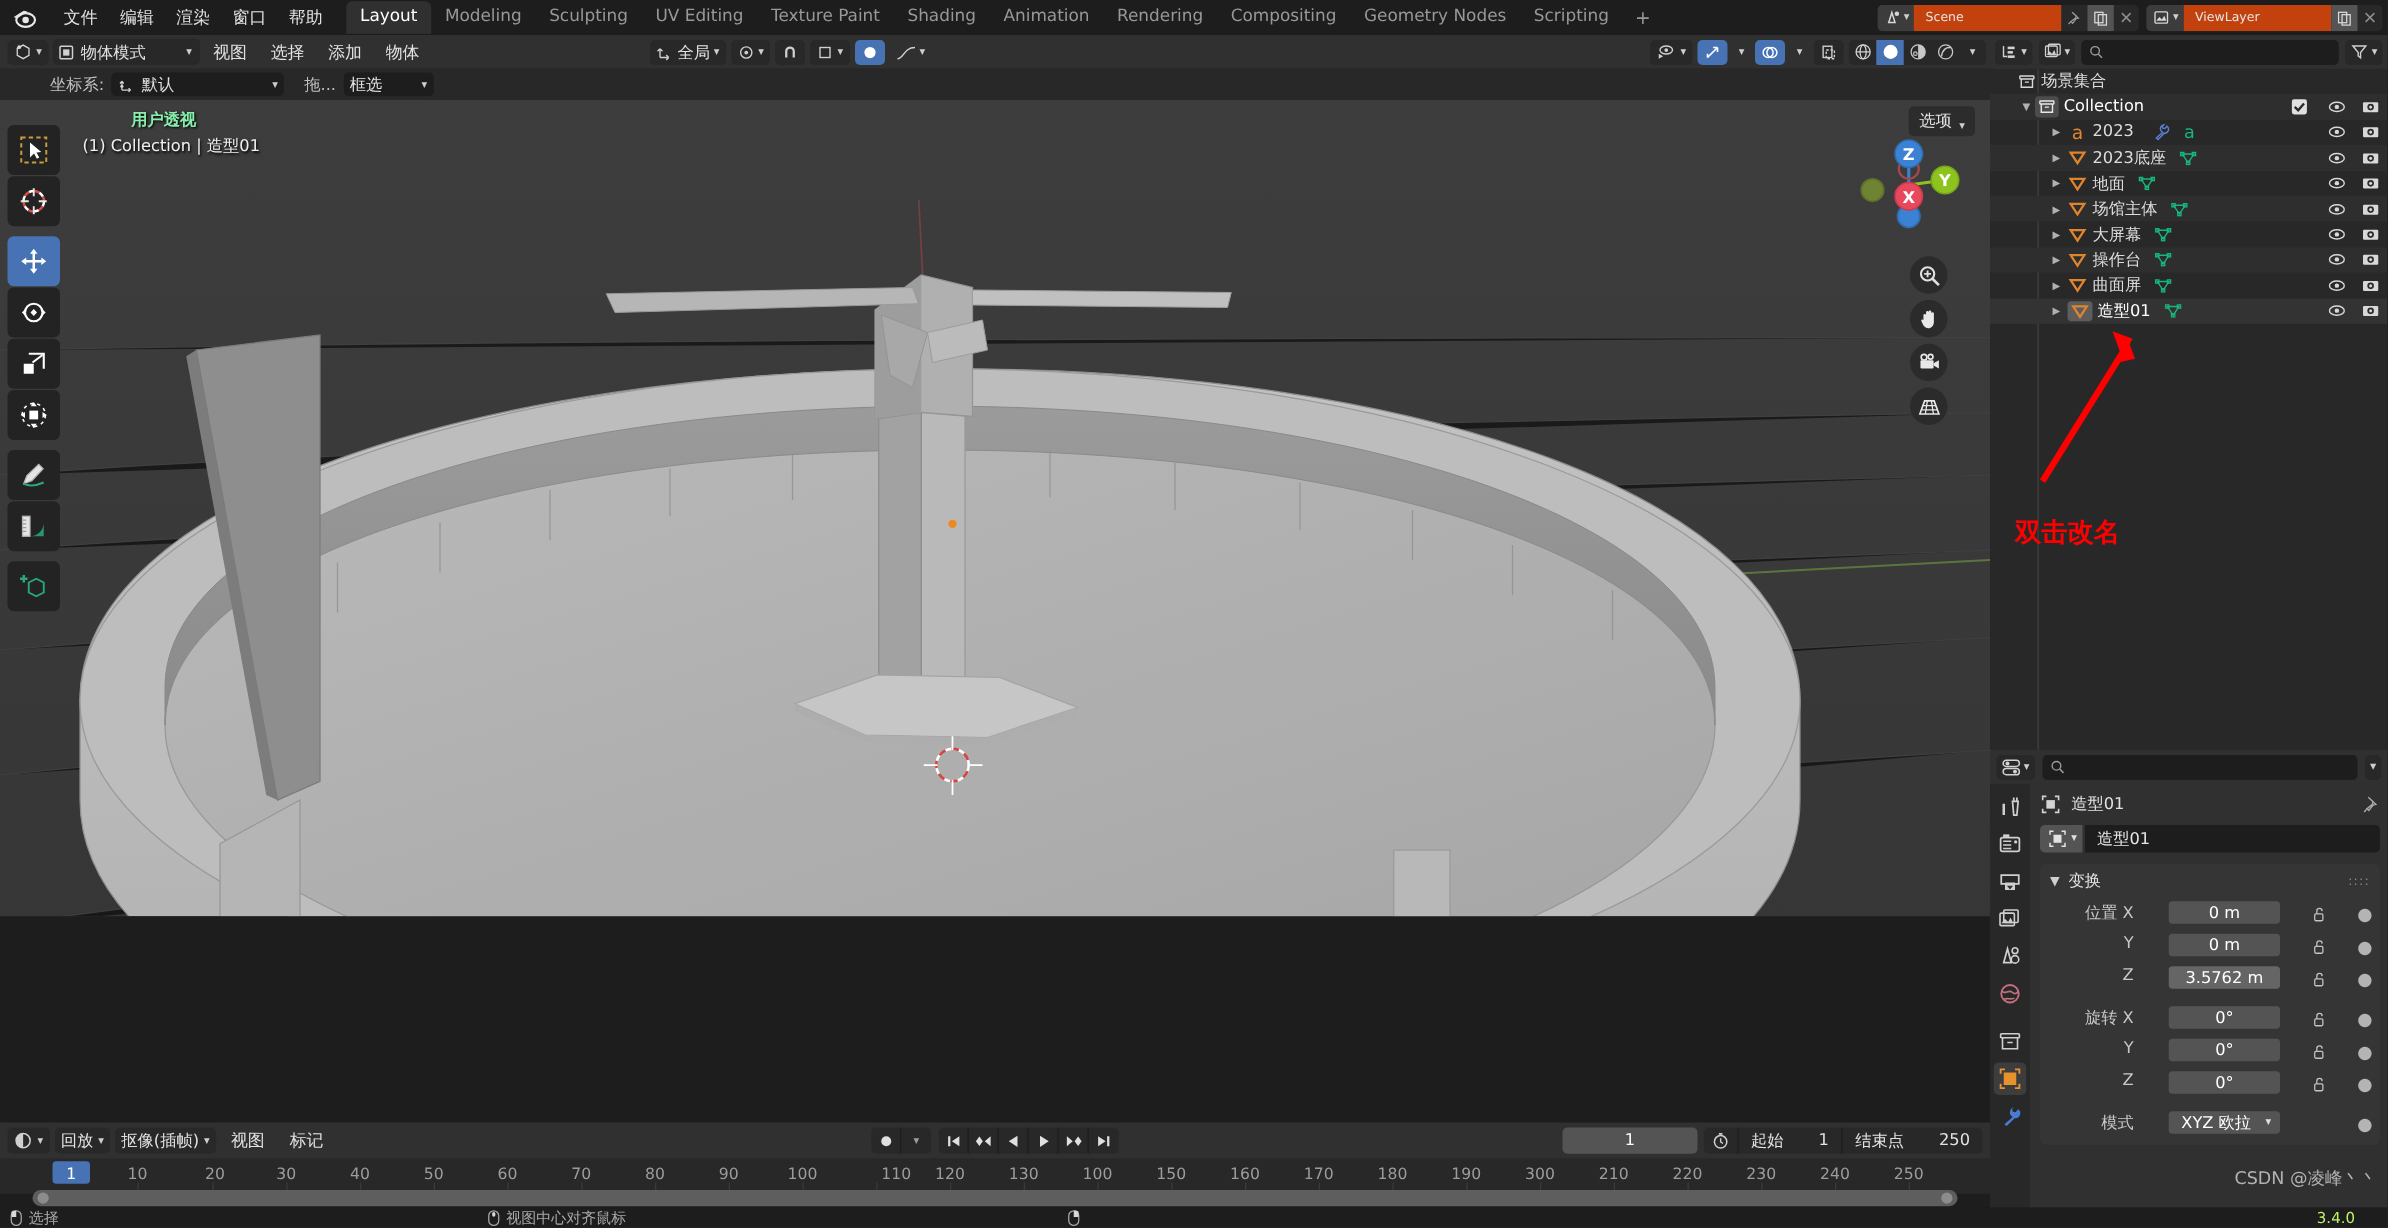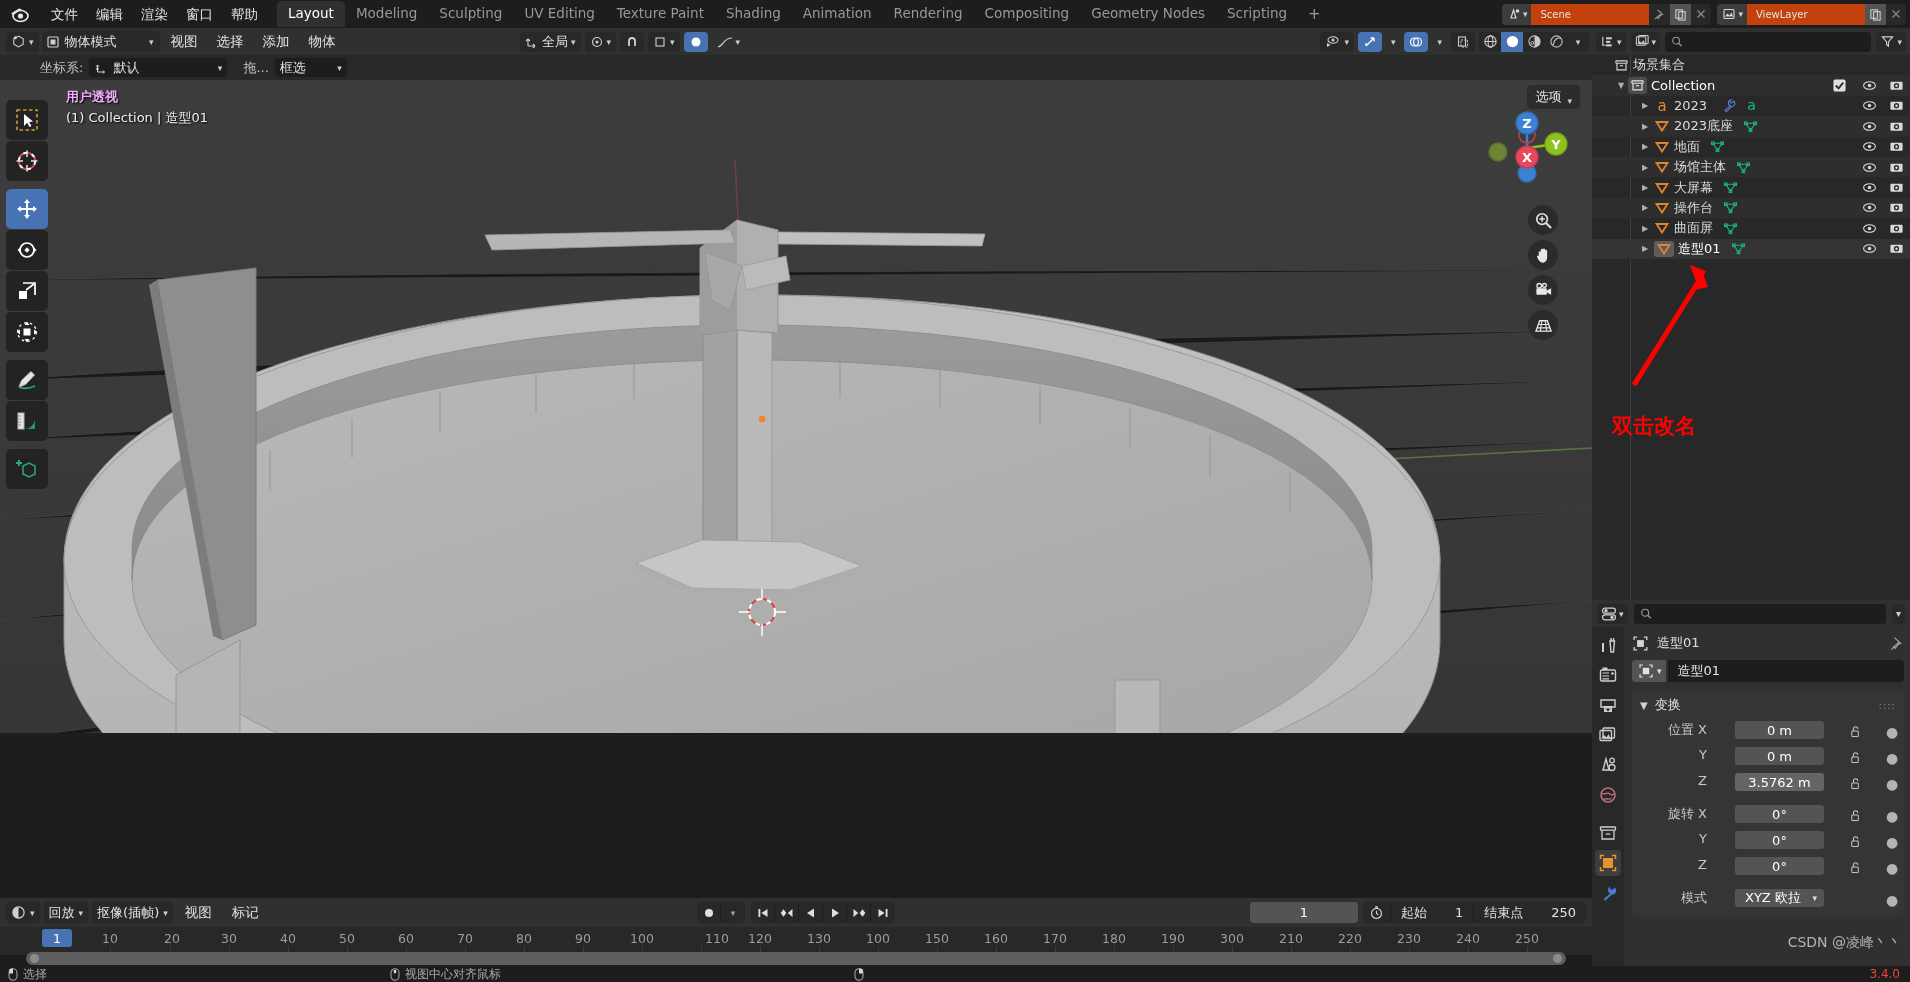--- a/index.html
+++ b/index.html
@@ -61,21 +61,21 @@
   .ts-label { font-size:13px; color:#c0c0c0; }
   .ts-drop { display:flex; align-items:center; height:19px; background:#1d1d1d; border-radius:4px; padding:0 5px; gap:5px; min-width:100px; }
   .ts-drop .v { flex:1; font-size:13px; color:#e2e2e2; }
 
   
   .viewport {
     position:absolute; left:0; top:80px; width:1592px; height:653px;
     background:#393939; overflow:hidden;
   }
   .vp-overlay { position:absolute; left:66px; top:8px; line-height:18px; pointer-events:none; }
-  .vp-overlay .l1 { font-size:13px; font-weight:bold; color:#f0abfc; text-shadow:1px 1px 2px #000; }
+  .vp-overlay .l1 { font-size:13px; font-weight:bold; color:#86efac; text-shadow:1px 1px 2px #000;margin-left:39px; }
   .vp-overlay .l2 { font-size:13px; color:#f0f0f0; text-shadow:1px 1px 2px #000; margin-top:3px; }
 
   .vp-optbtn {
     position:absolute; right:12px; top:5px; display:flex; align-items:flex-end; gap:6px;
     background:#282828cc; border-radius:4px; padding:3px 8px; font-size:13px; color:#e2e2e2;
   }
 
   
   .ltoolbar { position:absolute; left:6px; top:20px; width:42px; display:flex; flex-direction:column; gap:1px; }
   .ltool { width:42px; height:40px; background:#232323; border-radius:5px; display:flex; align-items:center; justify-content:center; }
@@ -119,21 +119,21 @@
   .tlruler { position:absolute; left:0; top:940px; width:1592px; height:12px; }
   .rtick { position:absolute; bottom:0; width:1px; height:6px; background:#3a3a3a; }
 
   
   .statusbar {
     position:absolute; left:0; top:966px; width:1910px; height:16px;
     background:#1d1d1d; display:flex; align-items:center; gap:8px; padding-left:8px;
     font-size:12px; color:#a8a8a8;
   }
   .st-item { display:flex; align-items:center; gap:5px; }
-  .st-version { position:absolute; right:10px; font-size:12px; color:#ef4444; }
+  .st-version { position:absolute; right:26px; font-size:12px; color:#bef264; }
 
   
   .outliner { position:absolute; left:1592px; top:28px; width:318px; height:572px; background:#282828; }
   .ol-header { height:27px; background:#303030; display:flex; align-items:center; gap:5px; padding:0 4px; }
   .ol-btn { display:flex; align-items:center; height:20px; background:#282828; border-radius:4px; padding:0 4px; gap:2px; }
   .ol-search { flex:1; height:20px; background:#1d1d1d; border-radius:4px; display:flex; align-items:center; padding:0 6px; gap:5px; }
   .ol-search input { background:transparent; border:none; outline:none; color:#d0d0d0; font-size:12.5px; width:100%; font-family:inherit;}
   .ol-body { position:relative; height:545px; overflow:hidden; }
   .ol-row { height:20.4px; display:flex; align-items:center; position:relative; padding-right:4px; }
   .ol-row.alt { background:#2e2e2e; }

